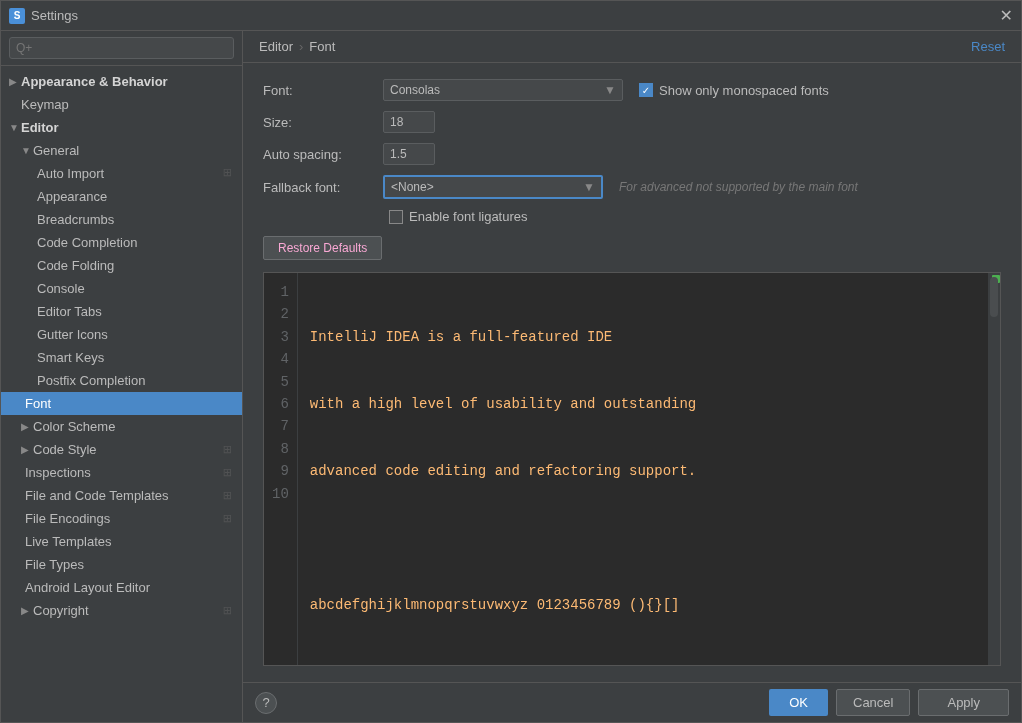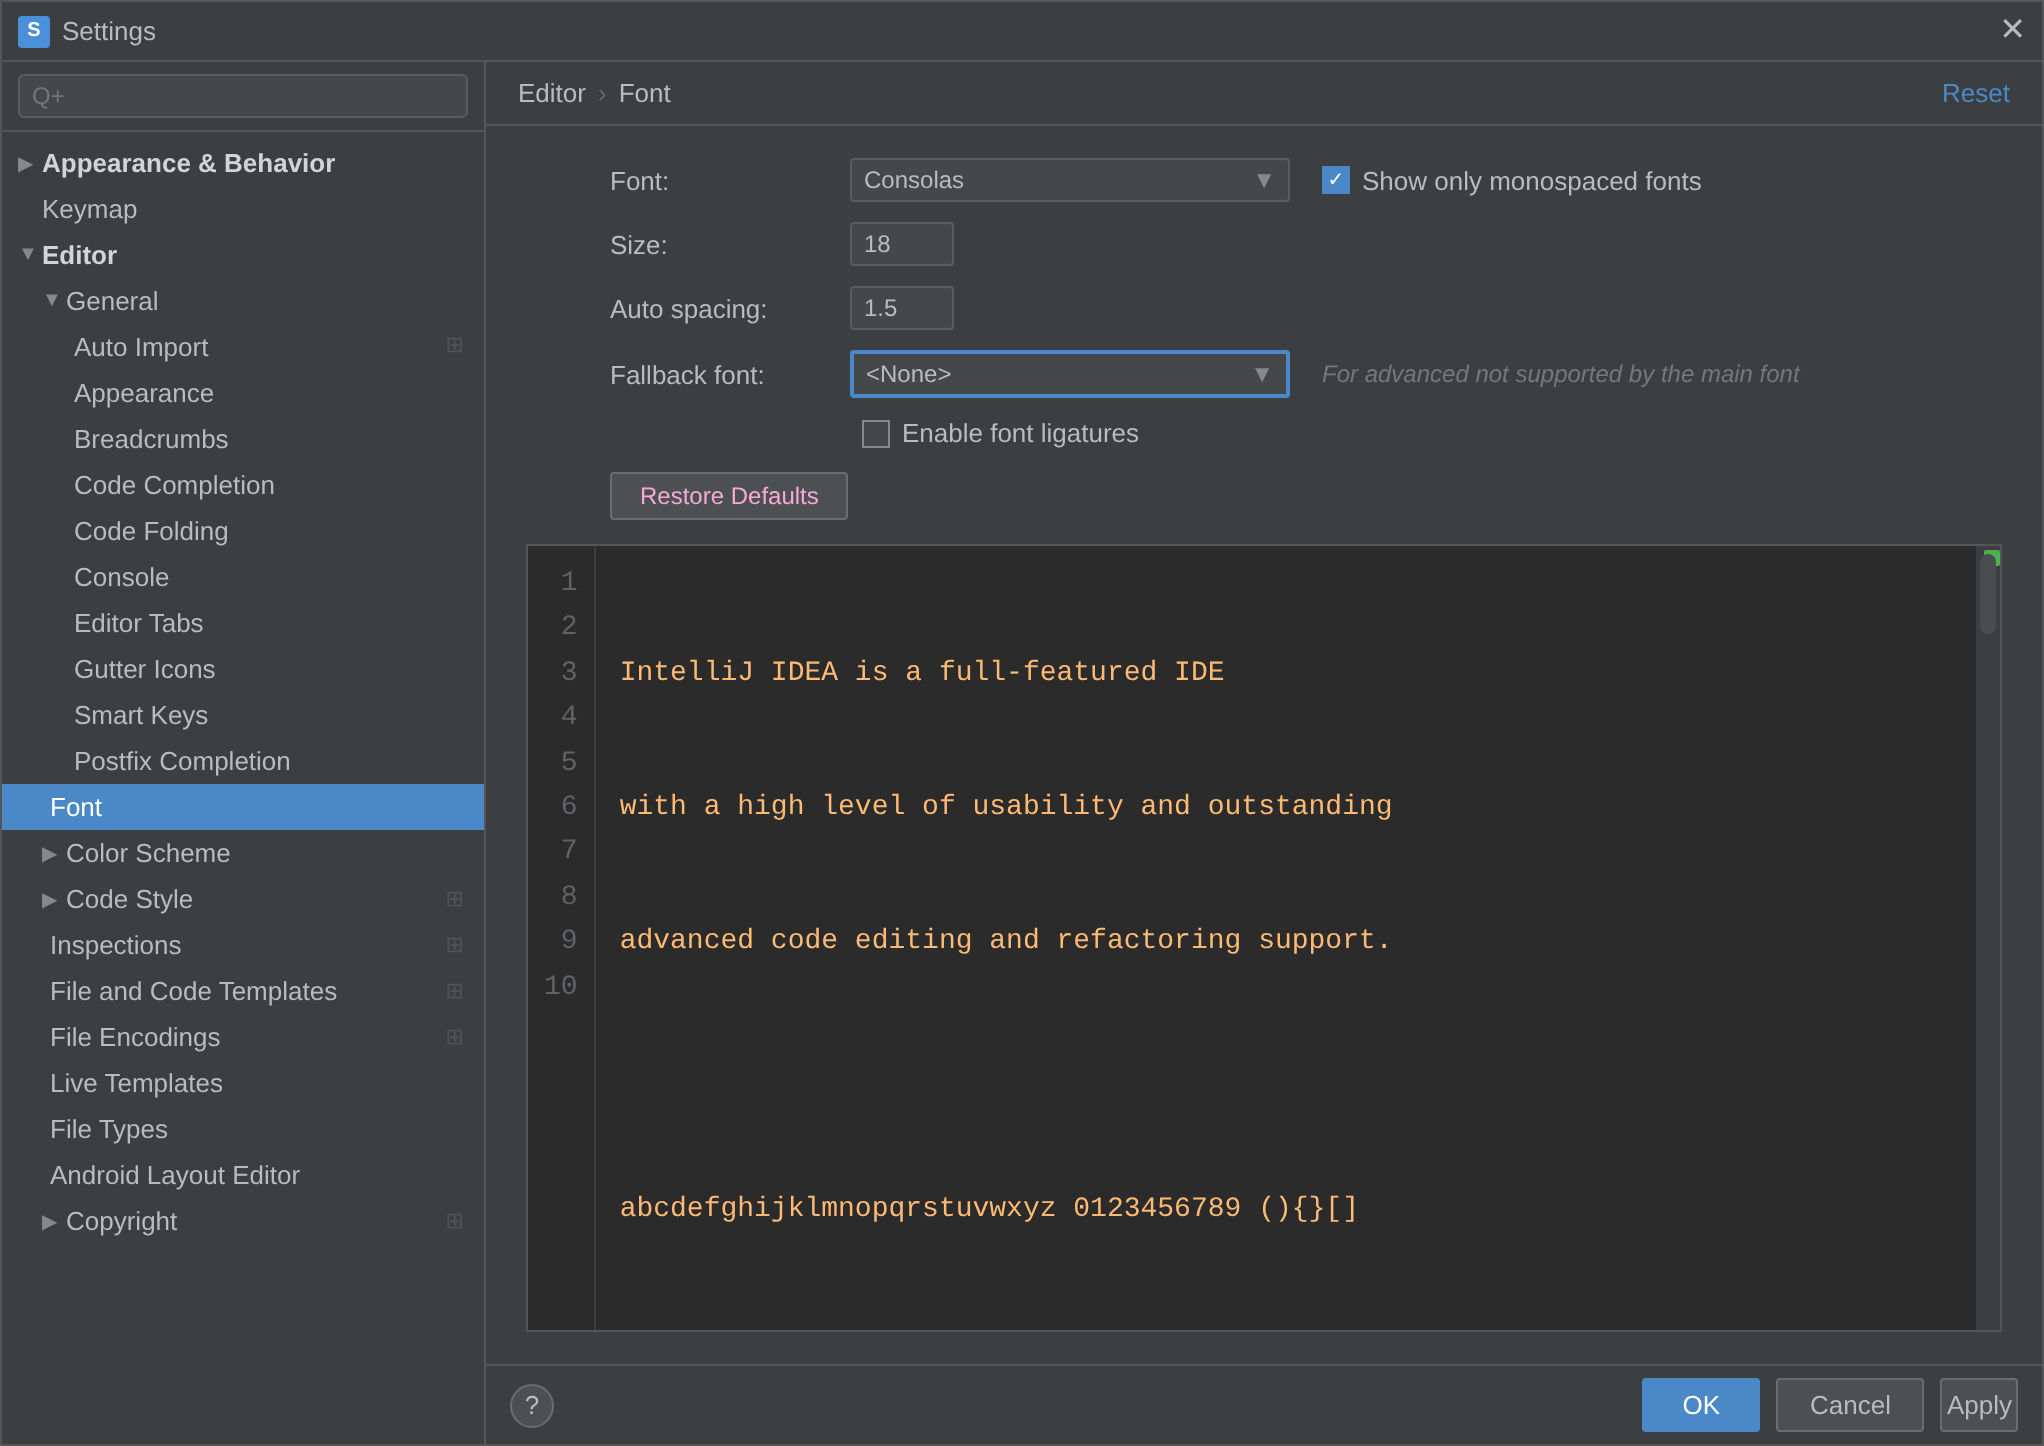--- a/index.html
+++ b/index.html
@@ -153,34 +153,33 @@
     }
     .main-body {
       padding: 16px 20px;
       flex: 1;
       display: flex;
       flex-direction: column;
       overflow: hidden;
     }
     .form-section {
       flex-shrink: 0;
-      margin-left: 42px;
     }
     .form-row {
       display: flex;
       align-items: center;
       margin-bottom: 10px;
     }
     .form-label {
       color: #bbbbbb;
       width: 120px;
       flex-shrink: 0;
     }
     .font-dropdown {
-      width: 220px;
+      width: 240px;
       background: #45484a;
       border: 1px solid #5a5d5f;
       color: #bbbbbb;
       padding: 3px 6px;
       font-size: 12px;
       cursor: pointer;
       display: flex;
       align-items: center;
       justify-content: space-between;
       border-radius: 2px;
@@ -345,21 +344,21 @@
       color: #bbbbbb;
       padding: 5px 16px;
       cursor: pointer;
       font-size: 13px;
       border-radius: 2px;
     }
     .btn-apply {
       background: #4c5052;
       border: 1px solid #6a6d6f;
       color: #bbbbbb;
-      padding: 5px 2px;
+      padding: 5px 28px;
       cursor: pointer;
       font-size: 13px;
       border-radius: 2px;
     }
     .help-btn {
       width: 22px;
       height: 22px;
       border-radius: 50%;
       background: #4c5052;
       border: 1px solid #6a6d6f;

